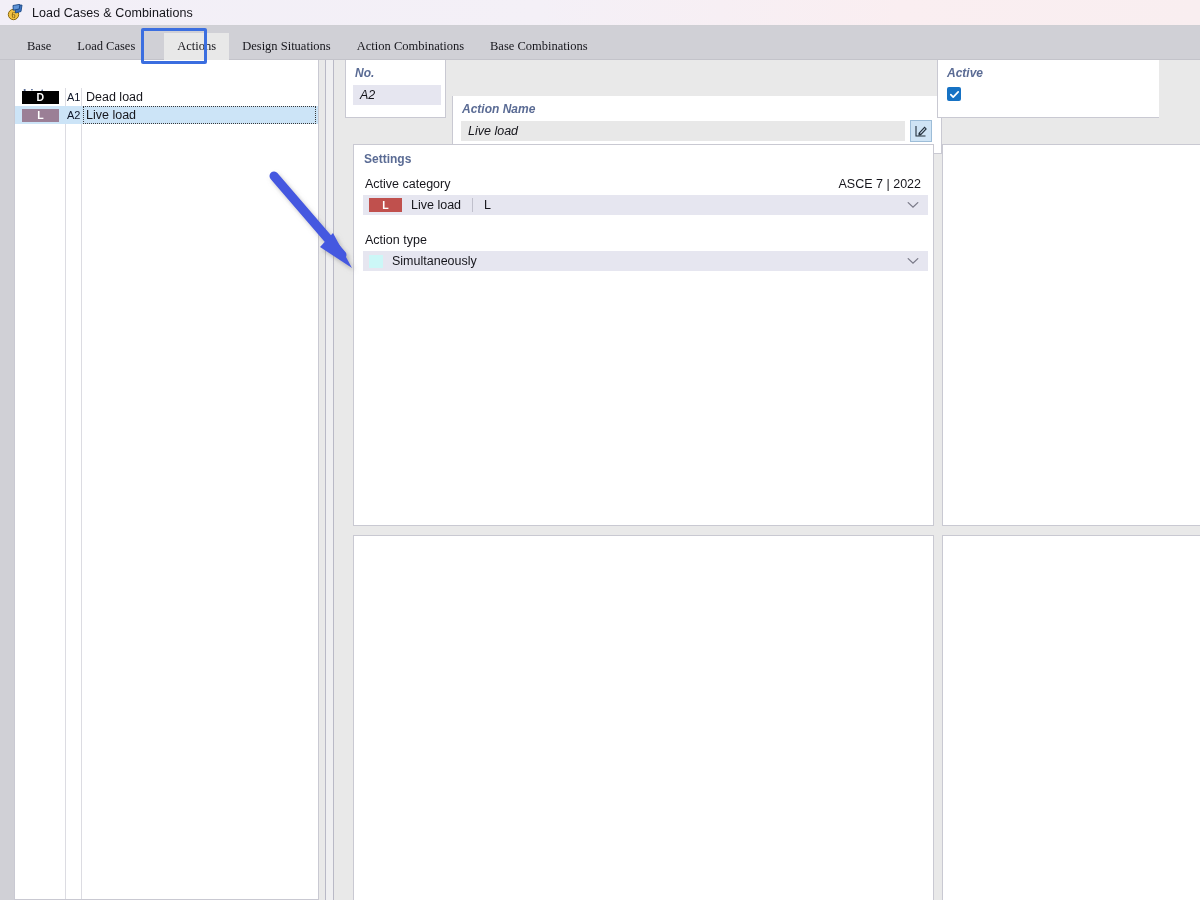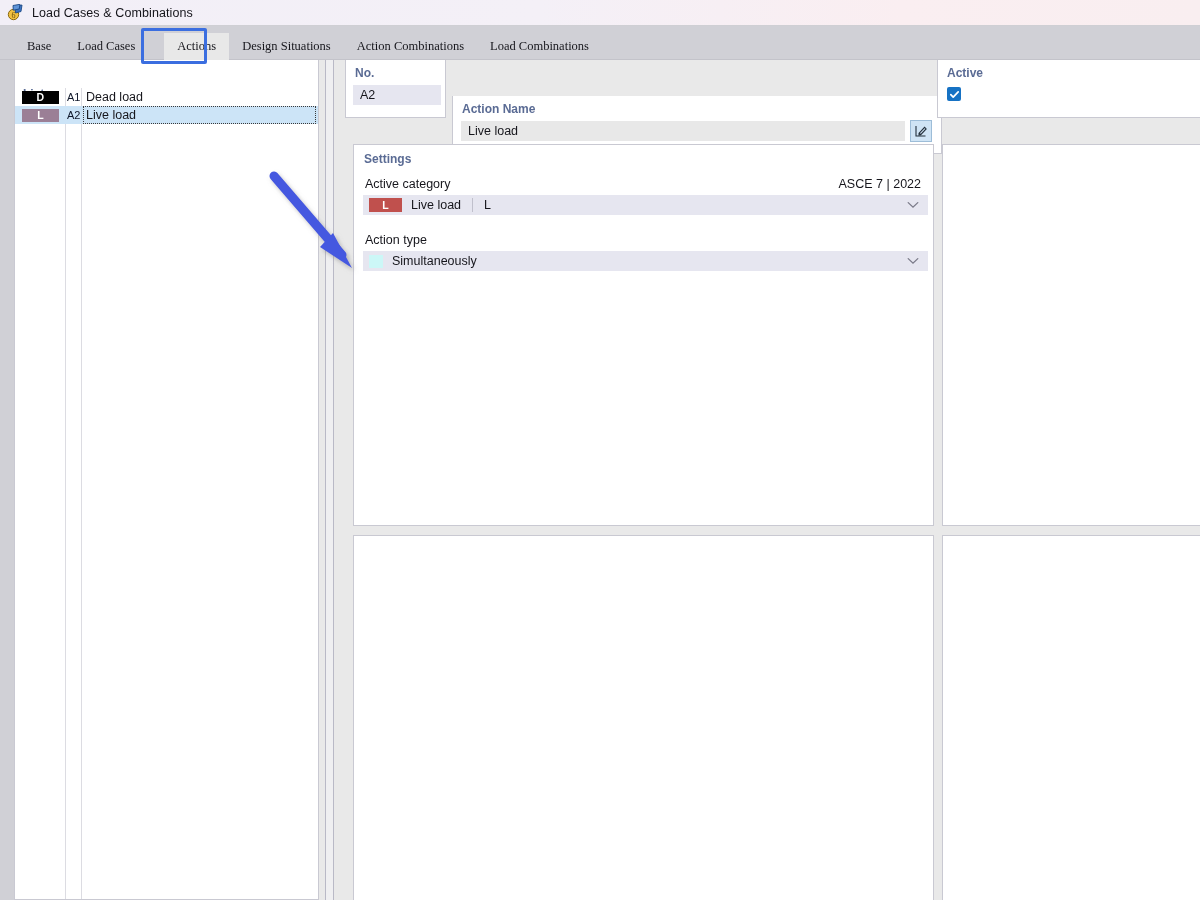--- a/index.html
+++ b/index.html
@@ -161,28 +161,29 @@
   }
 
   
   .hdr-row { position: absolute; left: 0; top: 0; height: 58px; }
   .hdr-box {
     position: absolute; top: 0;
     height: 58px;
     background: #ffffff;
     border: 1px solid #c9c9d2;
     border-top: none;
+    font-style: italic;
   }
   .hdr-box .cap {
     position: absolute; left: 9px; top: 6px;
     font-size: 12px; font-weight: bold; color: #5a6b94;
   }
   #box-no { left: 0; width: 101px; }
   #box-name { left: 107px; width: 490px; margin-top: 36px; }
-  #box-active { left: 592px; width: 263px; border-right: none; }
+  #box-active { left: 592px; width: 222px; border-right: none; }
 
   .field {
     position: absolute;
     height: 20px;
     display: flex; align-items: center;
     padding-left: 7px;
     font-size: 12.5px;
     color: #16161c;
   }
   #field-no { left: 7px; top: 25px; width: 88px; background: #e6e6f0; }
@@ -334,21 +335,21 @@
   <span class="title-text">Load Cases &amp; Combinations</span>
 </div>
 
 <div id="tabstrip">
   <div class="tabs">
     <div class="tab">Base</div>
     <div class="tab">Load Cases</div>
     <div class="tab active">Actions</div>
     <div class="tab">Design Situations</div>
     <div class="tab">Action Combinations</div>
-    <div class="tab">Load Combinations</div>
+    <div class="tab">Base Combinations</div>
   </div>
   <div class="tab-highlight"></div>
 </div>
 
 <div id="workspace">
 
   <div class="edge-strip"></div>
 
   <div id="list-panel">
     <div class="panel-caption">List</div>

